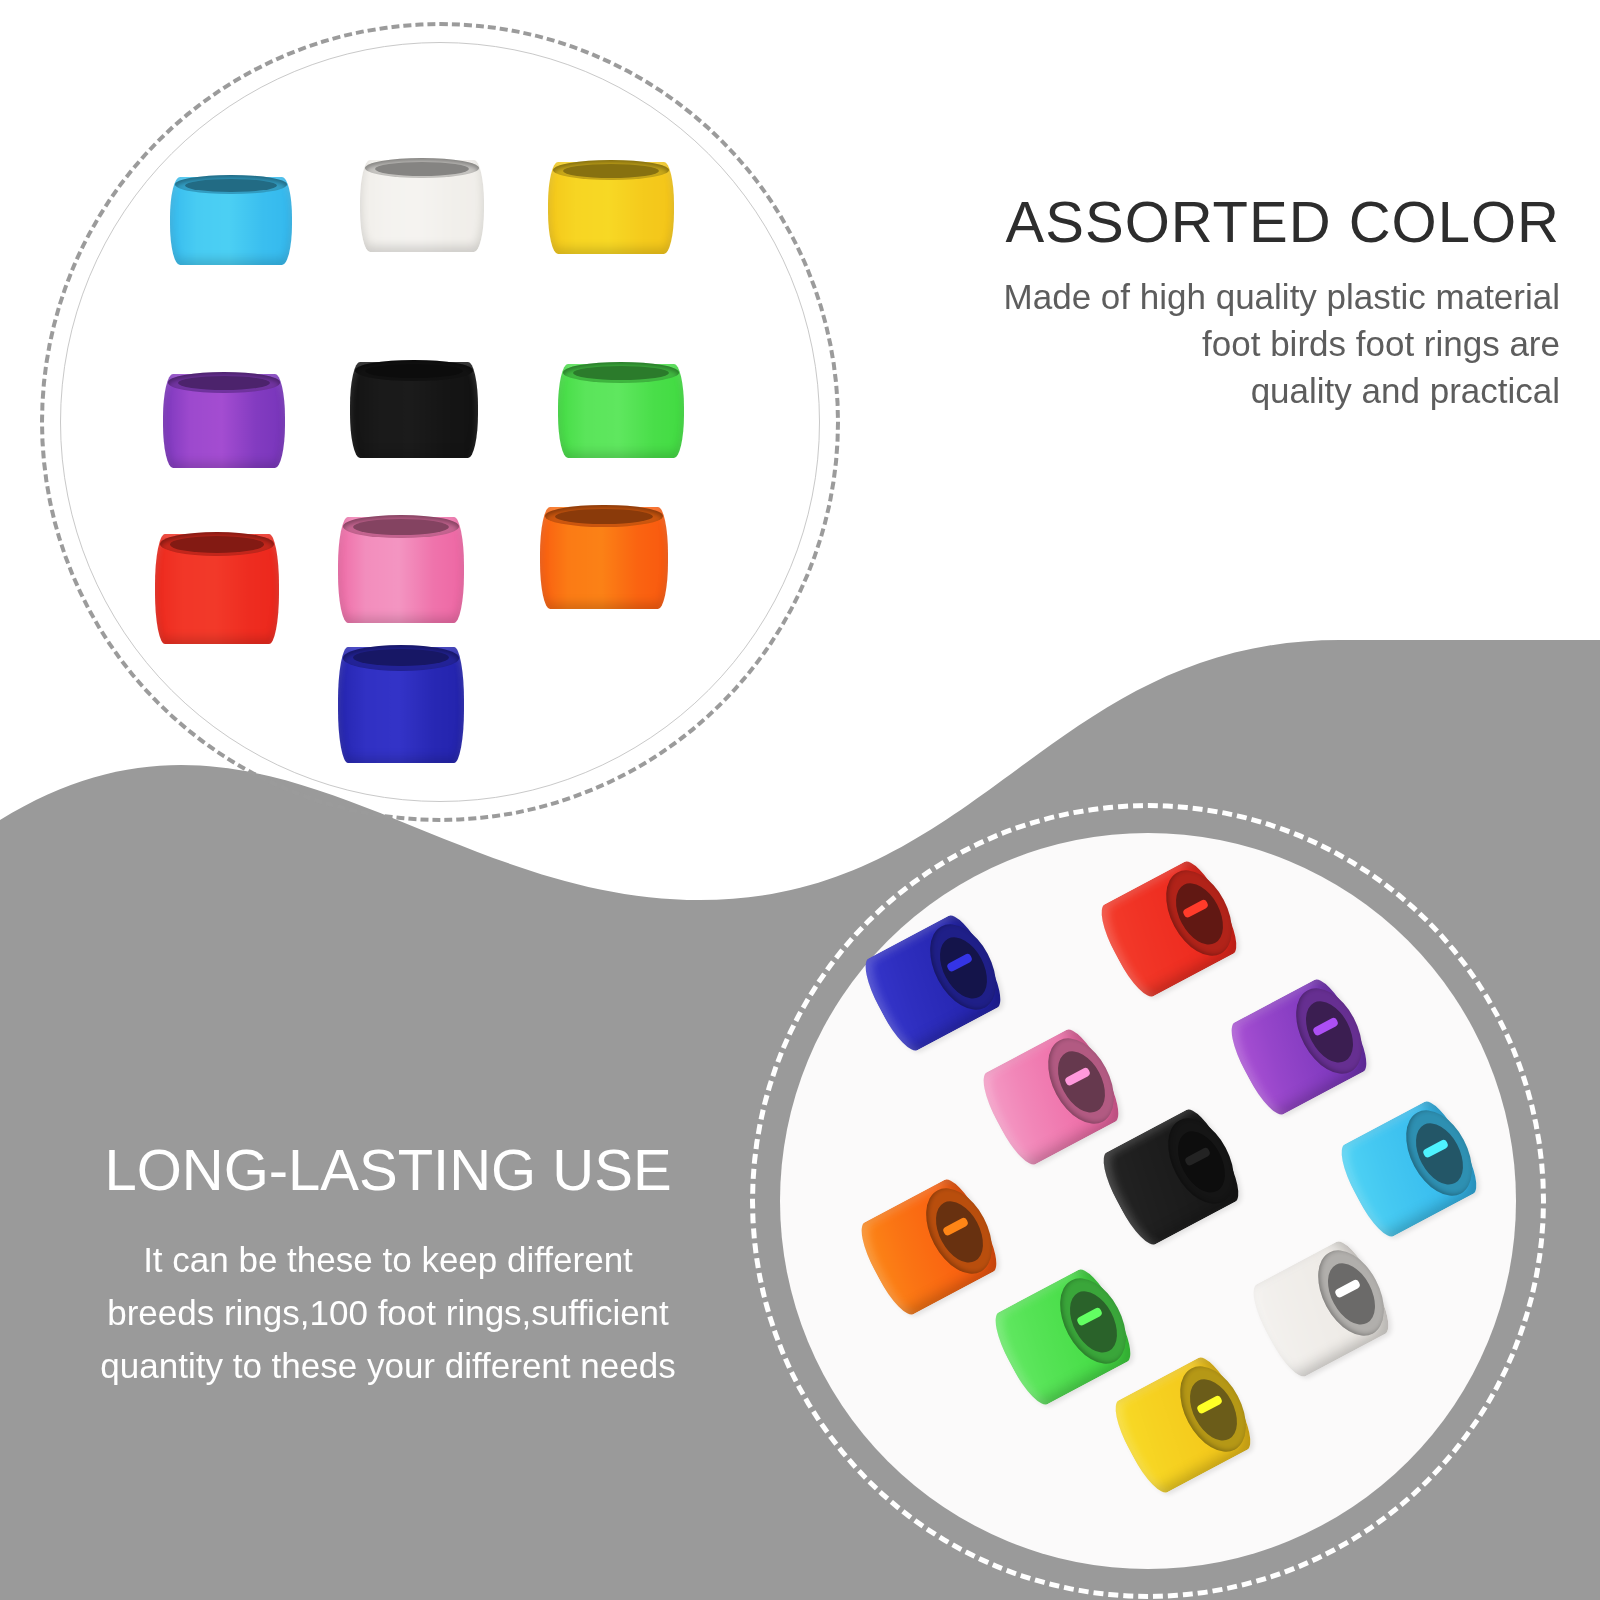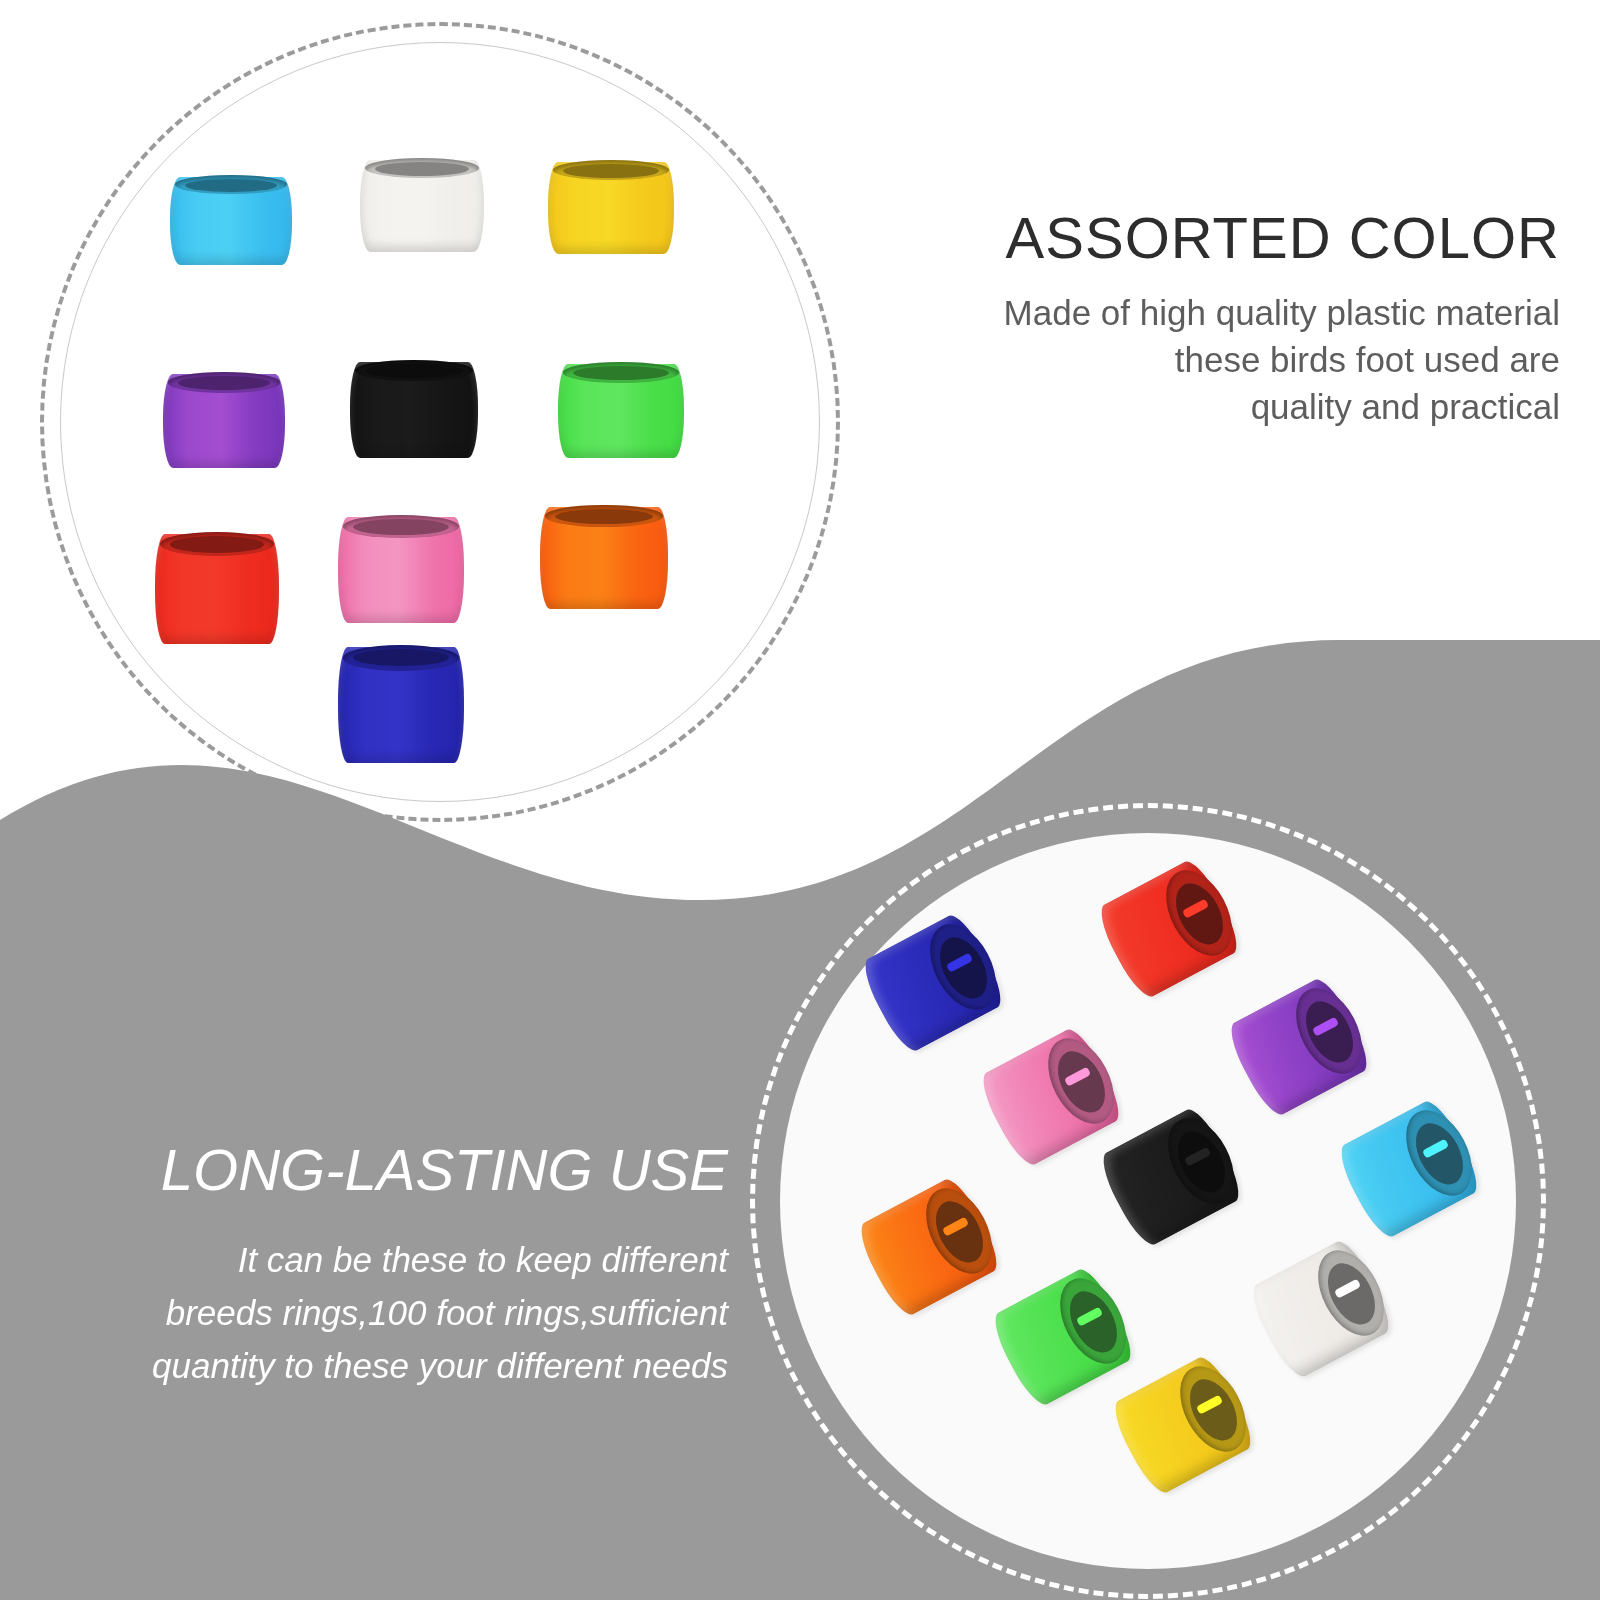--- a/index.html
+++ b/index.html
@@ -95,28 +95,28 @@
     filter:brightness(.45) saturate(.85);
   }
   .ringB .slot{
     position:absolute;right:13px;top:42px;width:26px;height:9px;
     border-radius:4px;
     background:var(--c);
     filter:brightness(1.25);
   }
 
   
-  .txt-top{position:absolute;left:860px;top:208px;width:700px;text-align:right;}
+  .txt-top{position:absolute;left:860px;top:192px;width:700px;text-align:right;}
   .txt-top .h{
     font-size:58px;letter-spacing:1px;color:#2d2d2d;font-weight:400;
     line-height:1.05;margin:0 0 20px 0;white-space:nowrap;
   }
   .txt-top .p{font-size:35px;color:#5d5d5d;line-height:1.35;margin:0;font-weight:400;}
 
-  .txt-bot{position:absolute;left:48px;top:1140px;width:680px;text-align:right;font-style:italic;}
+  .txt-bot{position:absolute;left:48px;top:1140px;width:680px;text-align:center;}
   .txt-bot .h{
     font-size:58px;letter-spacing:0px;color:#ffffff;font-weight:400;
     line-height:1.05;margin:0 0 32px 0;white-space:nowrap;
   }
   .txt-bot .p{font-size:35px;color:#ffffff;line-height:1.52;margin:0;font-weight:400;}
 </style>
 </head>
 <body>
 
 <div id="stage">
@@ -246,21 +246,21 @@
           <div class="hole"></div>
           <div class="slot"></div>
         </div>
       </div>
   </div>
 
   <div class="txt-top">
     <h1 class="h">ASSORTED COLOR</h1>
     <p class="p">
       <span>Made of high quality plastic material</span><br>
-      <span>these birds foot used are</span><br>
+      <span>foot birds foot rings are</span><br>
       <span>quality and practical</span>
     </p>
   </div>
 
   <div class="txt-bot">
     <h1 class="h">LONG-LASTING USE</h1>
     <p class="p">
       <span>It can be these to keep different</span><br>
       <span>breeds rings,100 foot rings,sufficient</span><br>
       <span>quantity to these your different needs</span>

